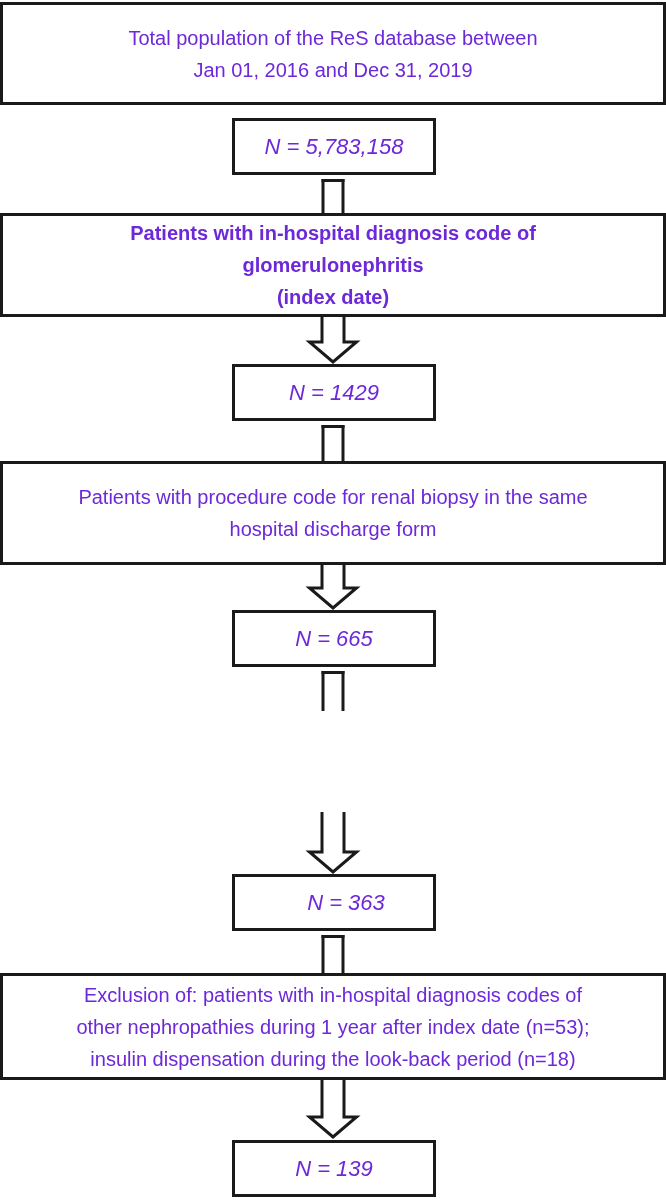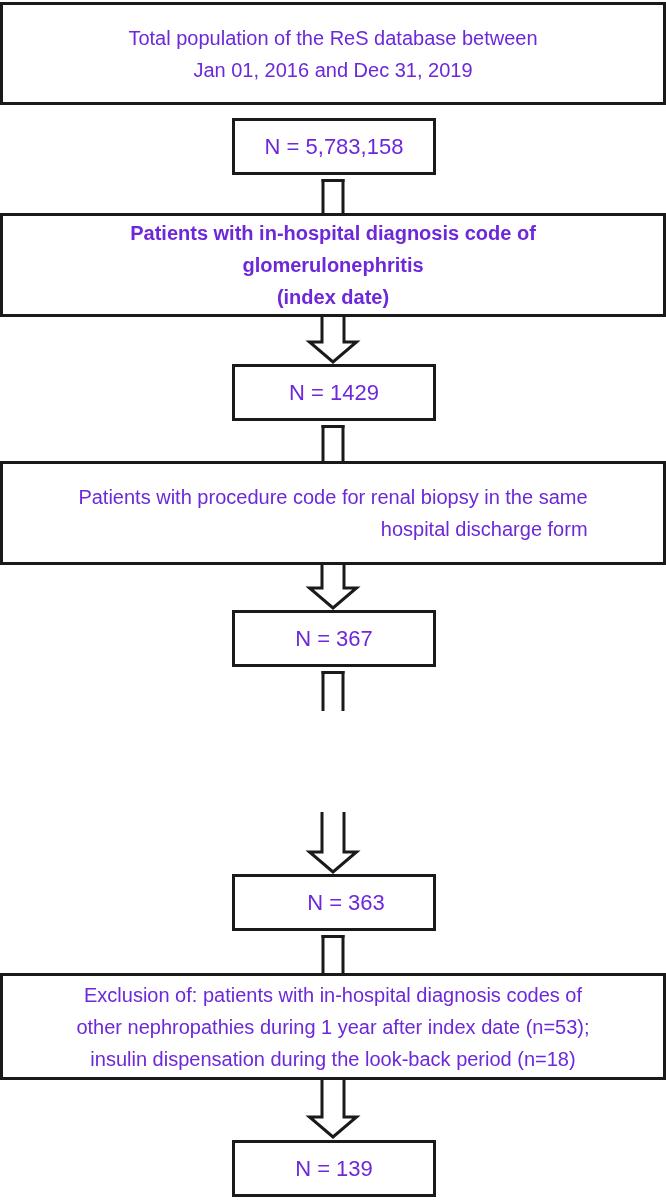--- a/index.html
+++ b/index.html
@@ -33,20 +33,21 @@
     width: 204px;
     height: 57px;
     box-sizing: border-box;
     border: 3px solid #1a1a1a;
     background: #ffffff;
     display: flex;
     align-items: center;
     justify-content: center;
     text-align: center;
     font-size: 22px;
+    font-style: italic;
   }
   .connector {
     position: absolute;
     left: 50%;
     transform: translateX(-50%);
     width: 23px;
     box-sizing: border-box;
     border: 3px solid #1a1a1a;
     border-bottom: none;
     background: #ffffff;
@@ -60,21 +61,21 @@
   }
   .arrow svg { display: block; overflow: visible; }
 
   #box1 { top: 2px;    height: 103px; }
   #n1   { top: 118px; }
   #c1   { top: 179px;  height: 37px; }
   #box2 { top: 213px;  height: 104px; font-weight: bold; }
   #a1   { top: 317px; }
   #n2   { top: 364px; }
   #c2   { top: 425px;  height: 39px; }
-  #box3 { top: 461px;  height: 104px; text-align: right; }
+  #box3 { top: 461px;  height: 104px; }
   #a2   { top: 565px; }
   #n3   { top: 610px; }
   #c3   { top: 671px;  height: 40px; }
   #box4 { top: 708px;  height: 104px; }
   #a3   { top: 812px; }
   #n4   { top: 874px; padding-left: 24px; }
   #c4   { top: 935px;  height: 41px; }
   #box5 { top: 973px;  height: 107px; }
   #a4   { top: 1080px; }
   #n5   { top: 1140px; }
@@ -107,21 +108,21 @@
 
   <div class="bigbox" id="box3">Patients with procedure code for renal biopsy in the same
 hospital discharge form</div>
 
   <div class="arrow" id="a2">
     <svg width="52" height="45" viewBox="0 0 52 45" xmlns="http://www.w3.org/2000/svg">
       <path d="M15,0 L15,23 L2.5,23 L26,43 L49.5,23 L37,23 L37,0" fill="#ffffff" stroke="#1a1a1a" stroke-width="3" stroke-linejoin="miter"></path>
     </svg>
   </div>
 
-  <div class="nbox" id="n3">N = 367</div>
+  <div class="nbox" id="n3">N = 665</div>
 
   <div class="connector" id="c3"></div>
 
 
   <div class="arrow" id="a3">
     <svg width="52" height="62" viewBox="0 0 52 62" xmlns="http://www.w3.org/2000/svg">
       <path d="M15,0 L15,40 L2.5,40 L26,60 L49.5,40 L37,40 L37,0" fill="#ffffff" stroke="#1a1a1a" stroke-width="3" stroke-linejoin="miter"></path>
     </svg>
   </div>
 

